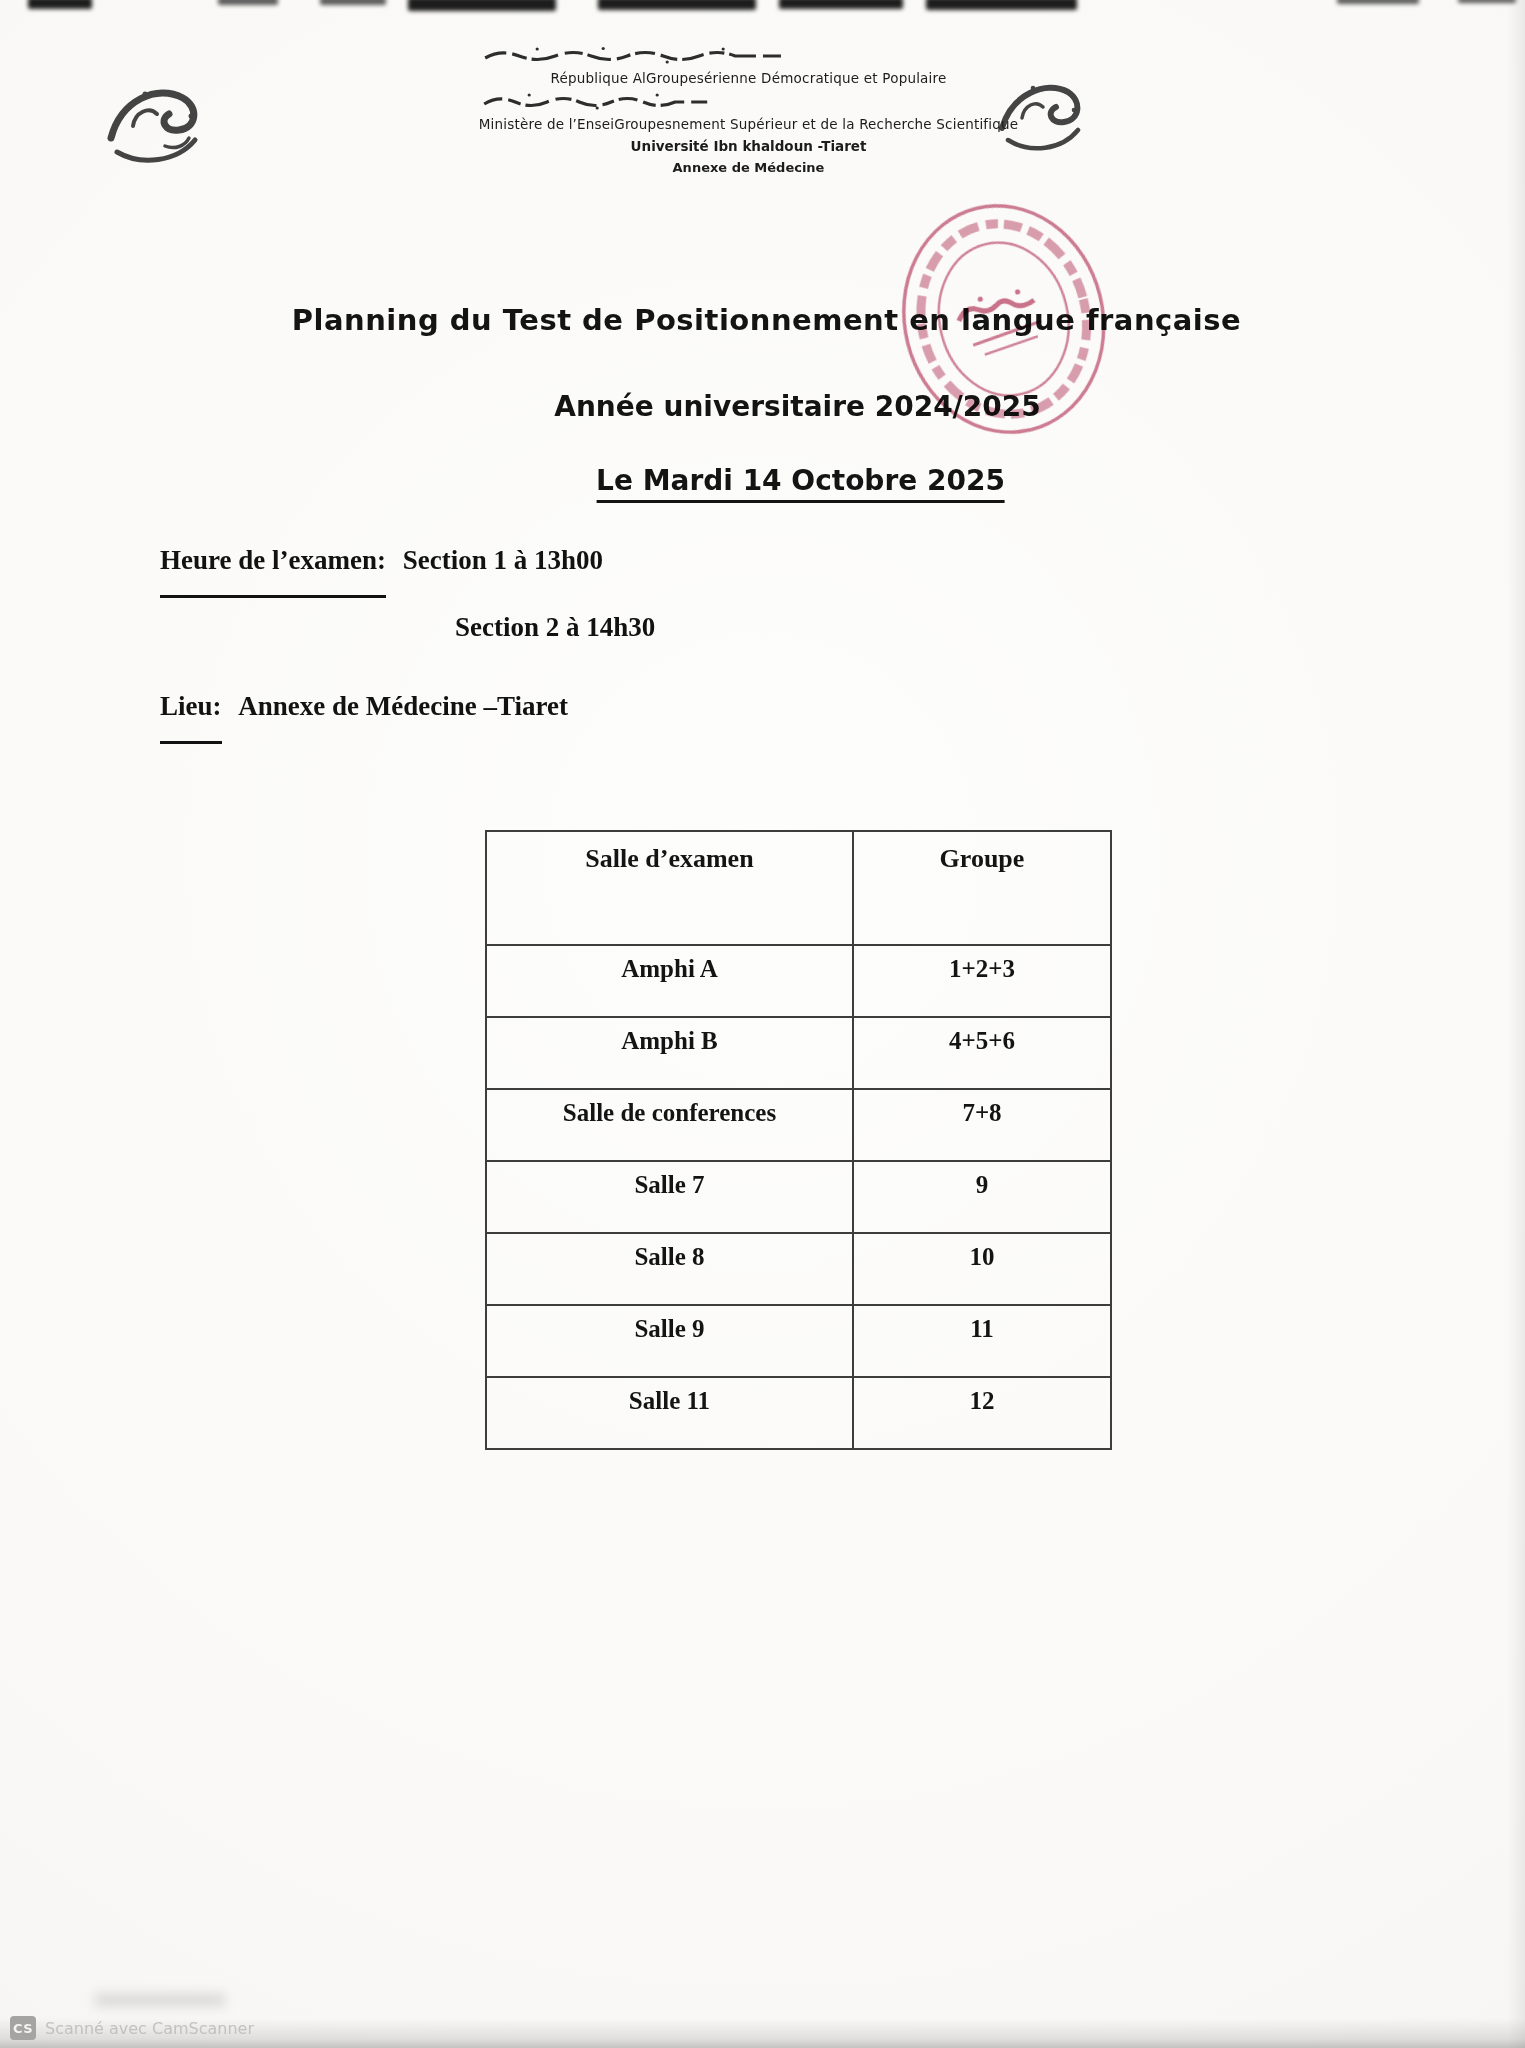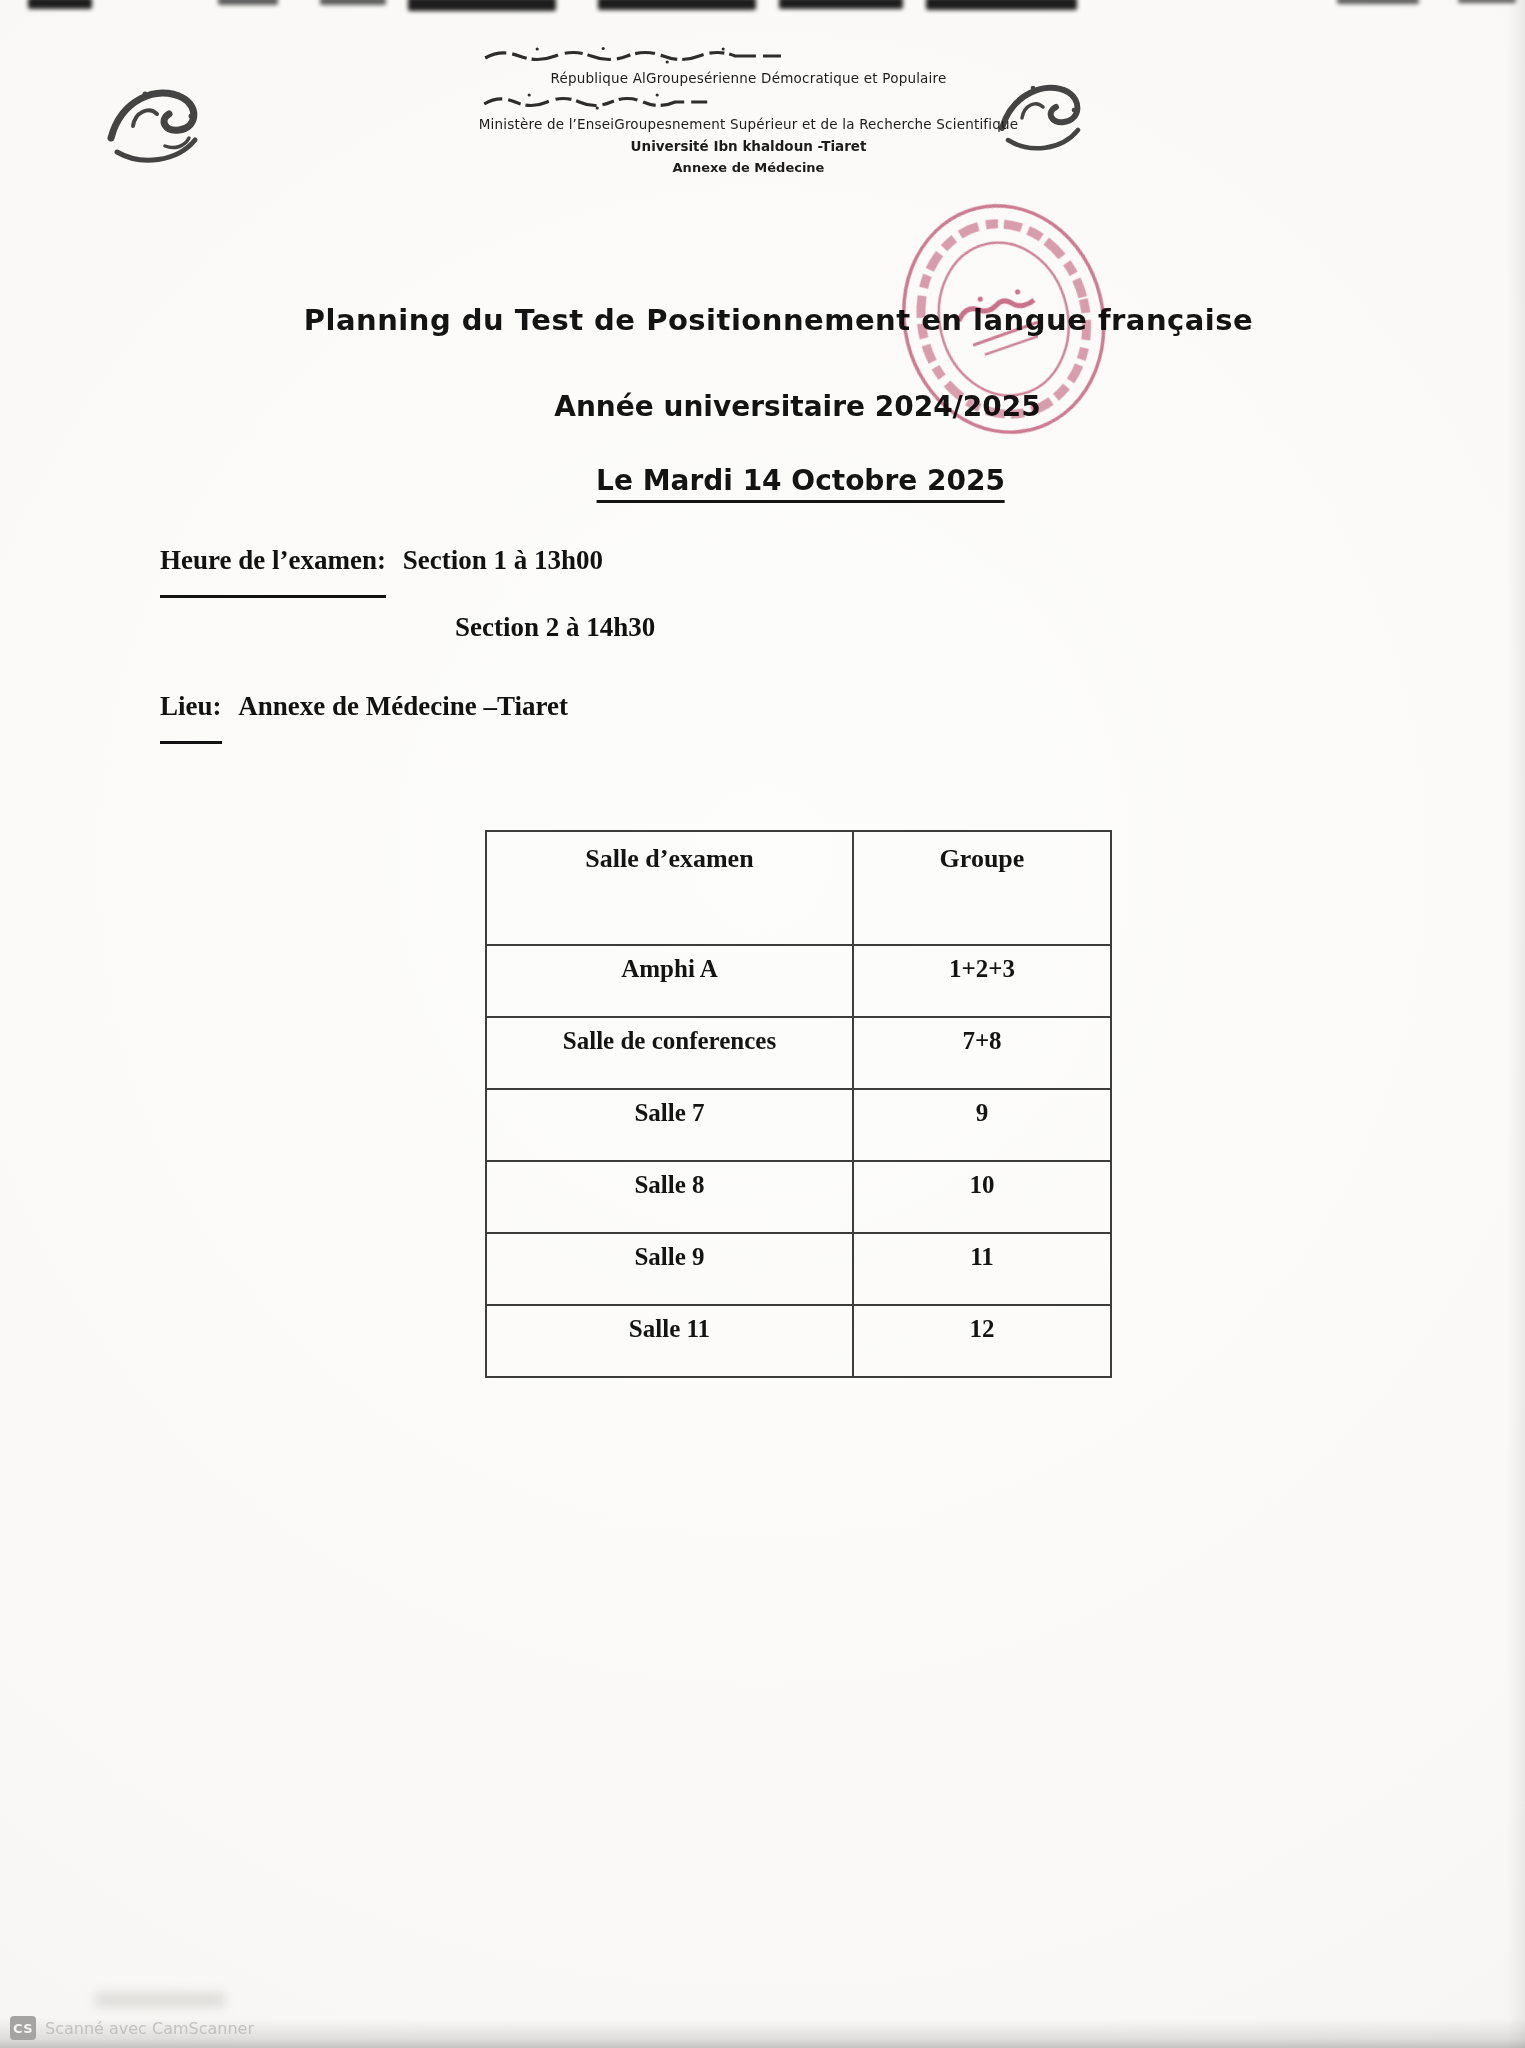--- a/index.html
+++ b/index.html
@@ -134,21 +134,21 @@
       <path d="M5 12 Q20 3 36 10 T68 10 T100 10 T132 10 T164 10 T196 10 L228 10" fill="none" stroke="#2d2d2d" stroke-width="3.2" stroke-dasharray="19 6 13 5 24 7 16 5 21 6 12 5"></path>
       <circle cx="50" cy="3" r="1.6" fill="#2d2d2d"></circle>
       <circle cx="118" cy="16" r="1.6" fill="#2d2d2d"></circle>
       <circle cx="178" cy="3" r="1.6" fill="#2d2d2d"></circle>
     </svg>
     <div class="hline">Ministère de l’EnseiGroupesnement Supérieur et de la Recherche Scientifique</div>
     <div class="hline3">Université Ibn khaldoun -Tiaret</div>
     <div class="hline4">Annexe de Médecine</div>
   </div>
 
-  <div class="center-line title" style="top:303px; margin-left:16px;">Planning du Test de Positionnement en langue française</div>
+  <div class="center-line title" style="top:303px; margin-left:4px;">Planning du Test de Positionnement en langue française</div>
   <div class="center-line subtitle" style="top:390px; margin-left:35px;">Année universitaire 2024/2025</div>
   <div class="center-line dateline" style="top:464px; margin-left:38px;">Le Mardi 14 Octobre 2025</div>
 
   <div class="serifline" style="left:160px; top:545px;">
     <span class="ul">Heure de l’examen:</span>
     <span class="after-label">Section 1 à 13h00</span>
   </div>
   <div class="serifline" style="left:455px; top:612px;">Section 2 à 14h30</div>
   <div class="serifline" style="left:160px; top:691px;text-align:right;">
     <span class="ul">Lieu:</span>
@@ -163,20 +163,24 @@
     <thead>
       <tr>
         <th>Salle d’examen</th>
         <th>Groupe</th>
       </tr>
     </thead>
     <tbody>
       <tr>
         <td>Amphi A</td>
         <td>1+2+3</td>
+      </tr>
+      <tr>
+        <td>Amphi B</td>
+        <td>4+5+6</td>
       </tr>
       <tr>
         <td>Salle de conferences</td>
         <td>7+8</td>
       </tr>
       <tr>
         <td>Salle 7</td>
         <td>9</td>
       </tr>
       <tr>

